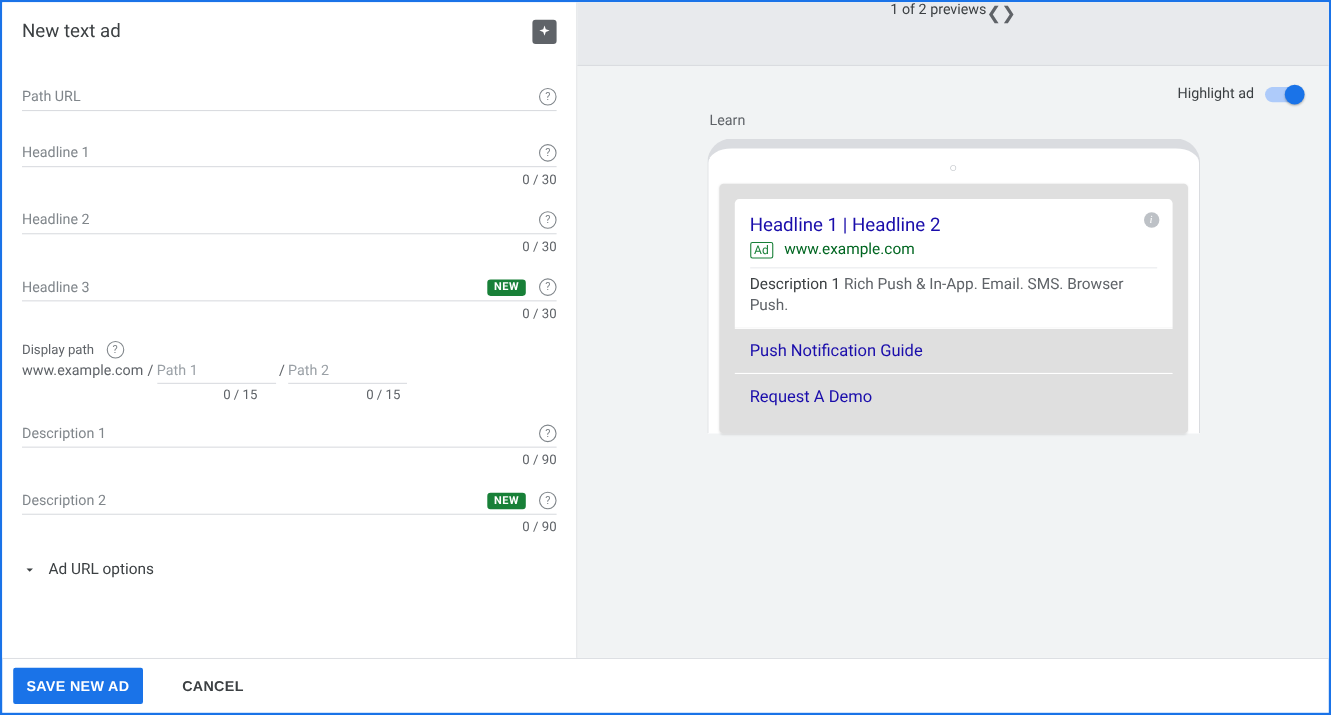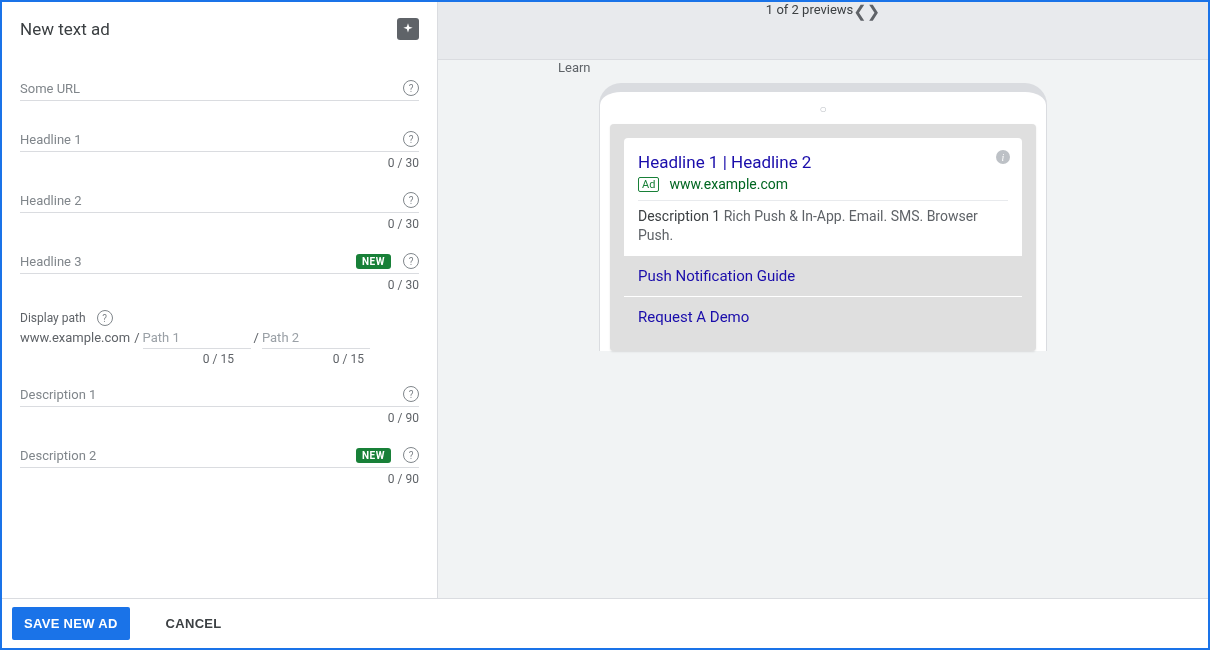--- a/index.html
+++ b/index.html
@@ -11,21 +11,21 @@
     height: 650px;
     overflow: hidden;
     border: 2px solid #1a73e8;
     background: #fff;
   }
   .main {
     display: flex;
     height: 596px;
   }
   .left-panel {
-    width: 436px;
+    width: 523px;
     border-right: 1px solid #dadce0;
     padding: 16px 18px 0 18px;
     background: #fff;
   }
   .right-panel {
     flex: 1;
     background: #f1f3f4;
     display: flex;
     flex-direction: column;
   }
@@ -317,21 +317,21 @@
     <div class="header-row">
       <div class="title">New text ad</div>
       <div class="spark-icon">
         <svg width="14" height="14" viewBox="0 0 24 24" fill="#fff">
             <path d="M12 2l2 6 6 2-6 2-2 6-2-6-6-2 6-2z"></path>
           </svg>
       </div>
     </div>
 
     <div class="field-row">
-      <span class="field-label">Some URL</span>
+      <span class="field-label">Path URL</span>
       <div class="right-tools">
           <span class="help-circle">?</span>
         </div>
     </div>
     <div style="height:20px"></div>
 
     <div class="field-row">
       <span class="field-label">Headline 1</span>
       <div class="right-tools">
           <span class="help-circle">?</span>
@@ -384,29 +384,41 @@
 
     <div class="field-row">
       <span class="field-label">Description 2</span>
       <div class="right-tools">
         <span class="new-badge">NEW</span>
         <span class="help-circle">?</span>
       </div>
     </div>
     <div class="counter">0 / 90</div>
 
+    <div class="expand-row">
+      <svg width="14" height="14" viewBox="0 0 24 24" fill="#3c4043">
+          <path d="M7 10l5 5 5-5z"></path>
+        </svg>
+      <span>Ad URL options</span>
+    </div>
   </div>
 
   <div class="right-panel">
     <div class="preview-header">
       <span>1 of 2 previews</span>
       <span class="chev">❮</span>
       <span class="chev">❯</span>
     </div>
 
+    <div class="highlight-row">
+      <span>Highlight ad</span>
+      <div class="toggle">
+          <div class="knob"></div>
+        </div>
+    </div>
 
     <div class="mobile-label">Learn</div>
 
     <div class="device">
       <div class="device-notch">○</div>
       <div class="device-screen">
         <div class="ad-card-top">
           <div class="info-dot">i</div>
           <div class="ad-headline">Headline 1 | Headline 2</div>
           <div class="ad-url-row">

